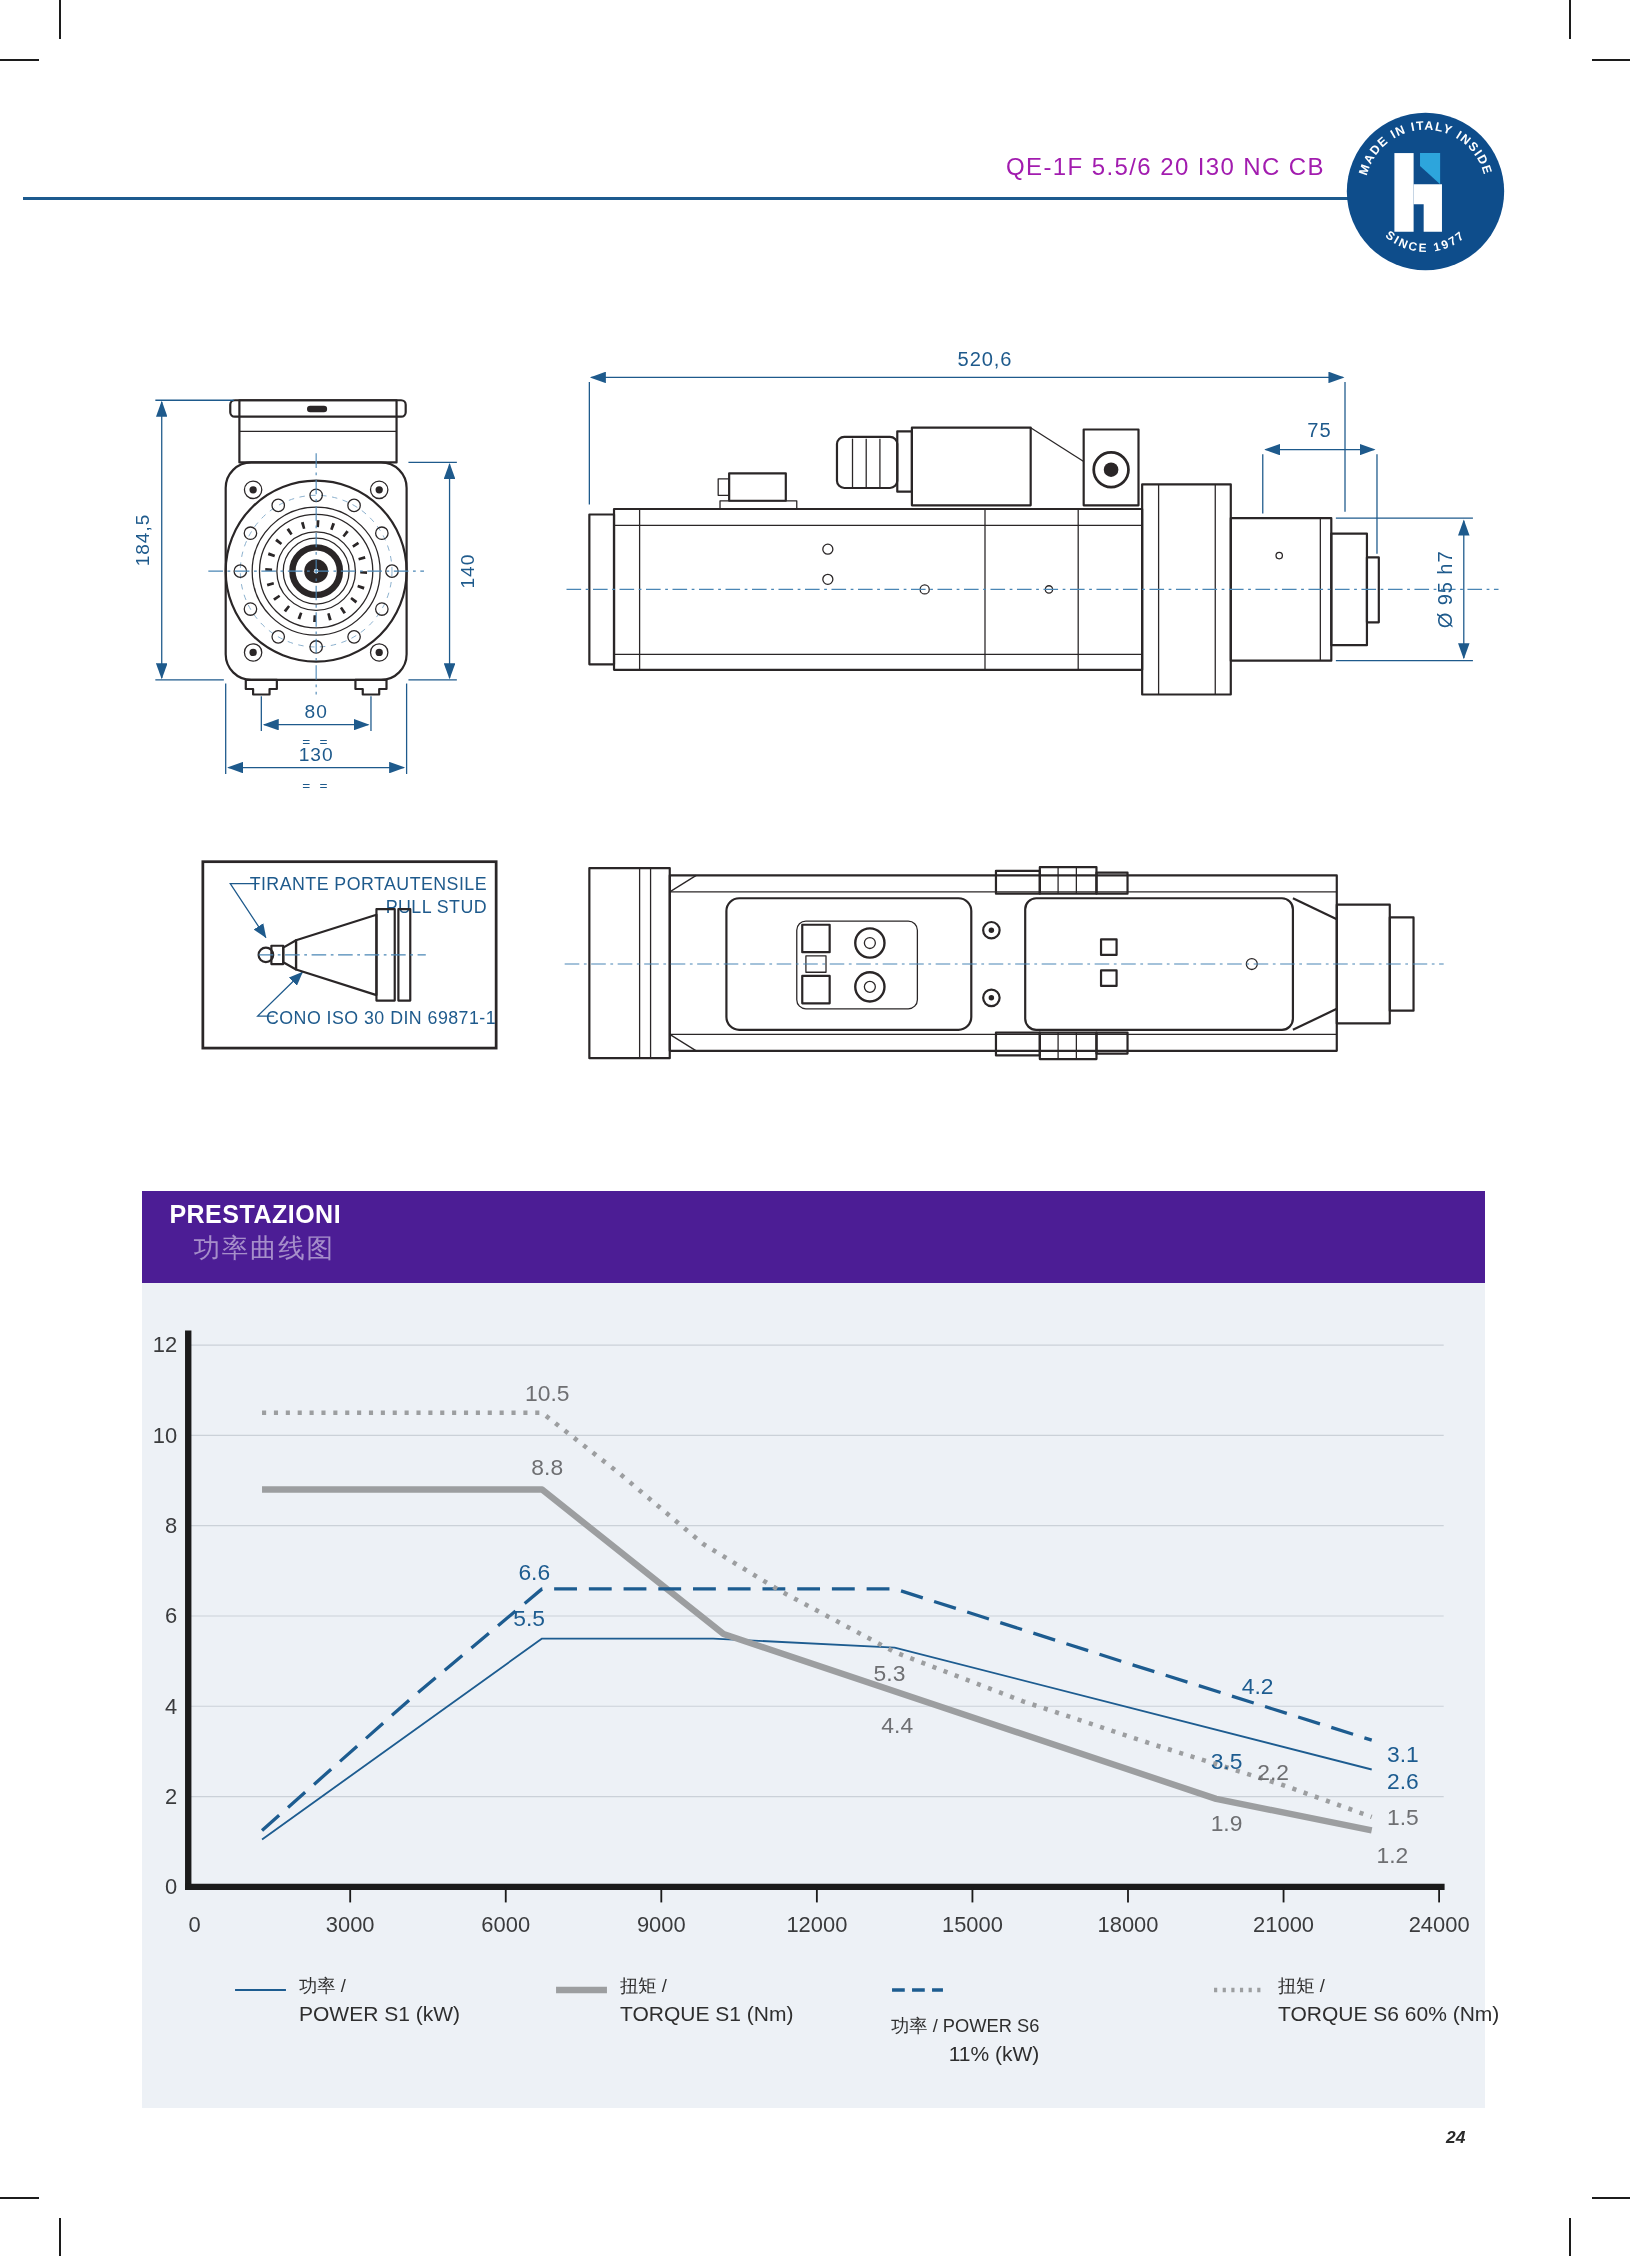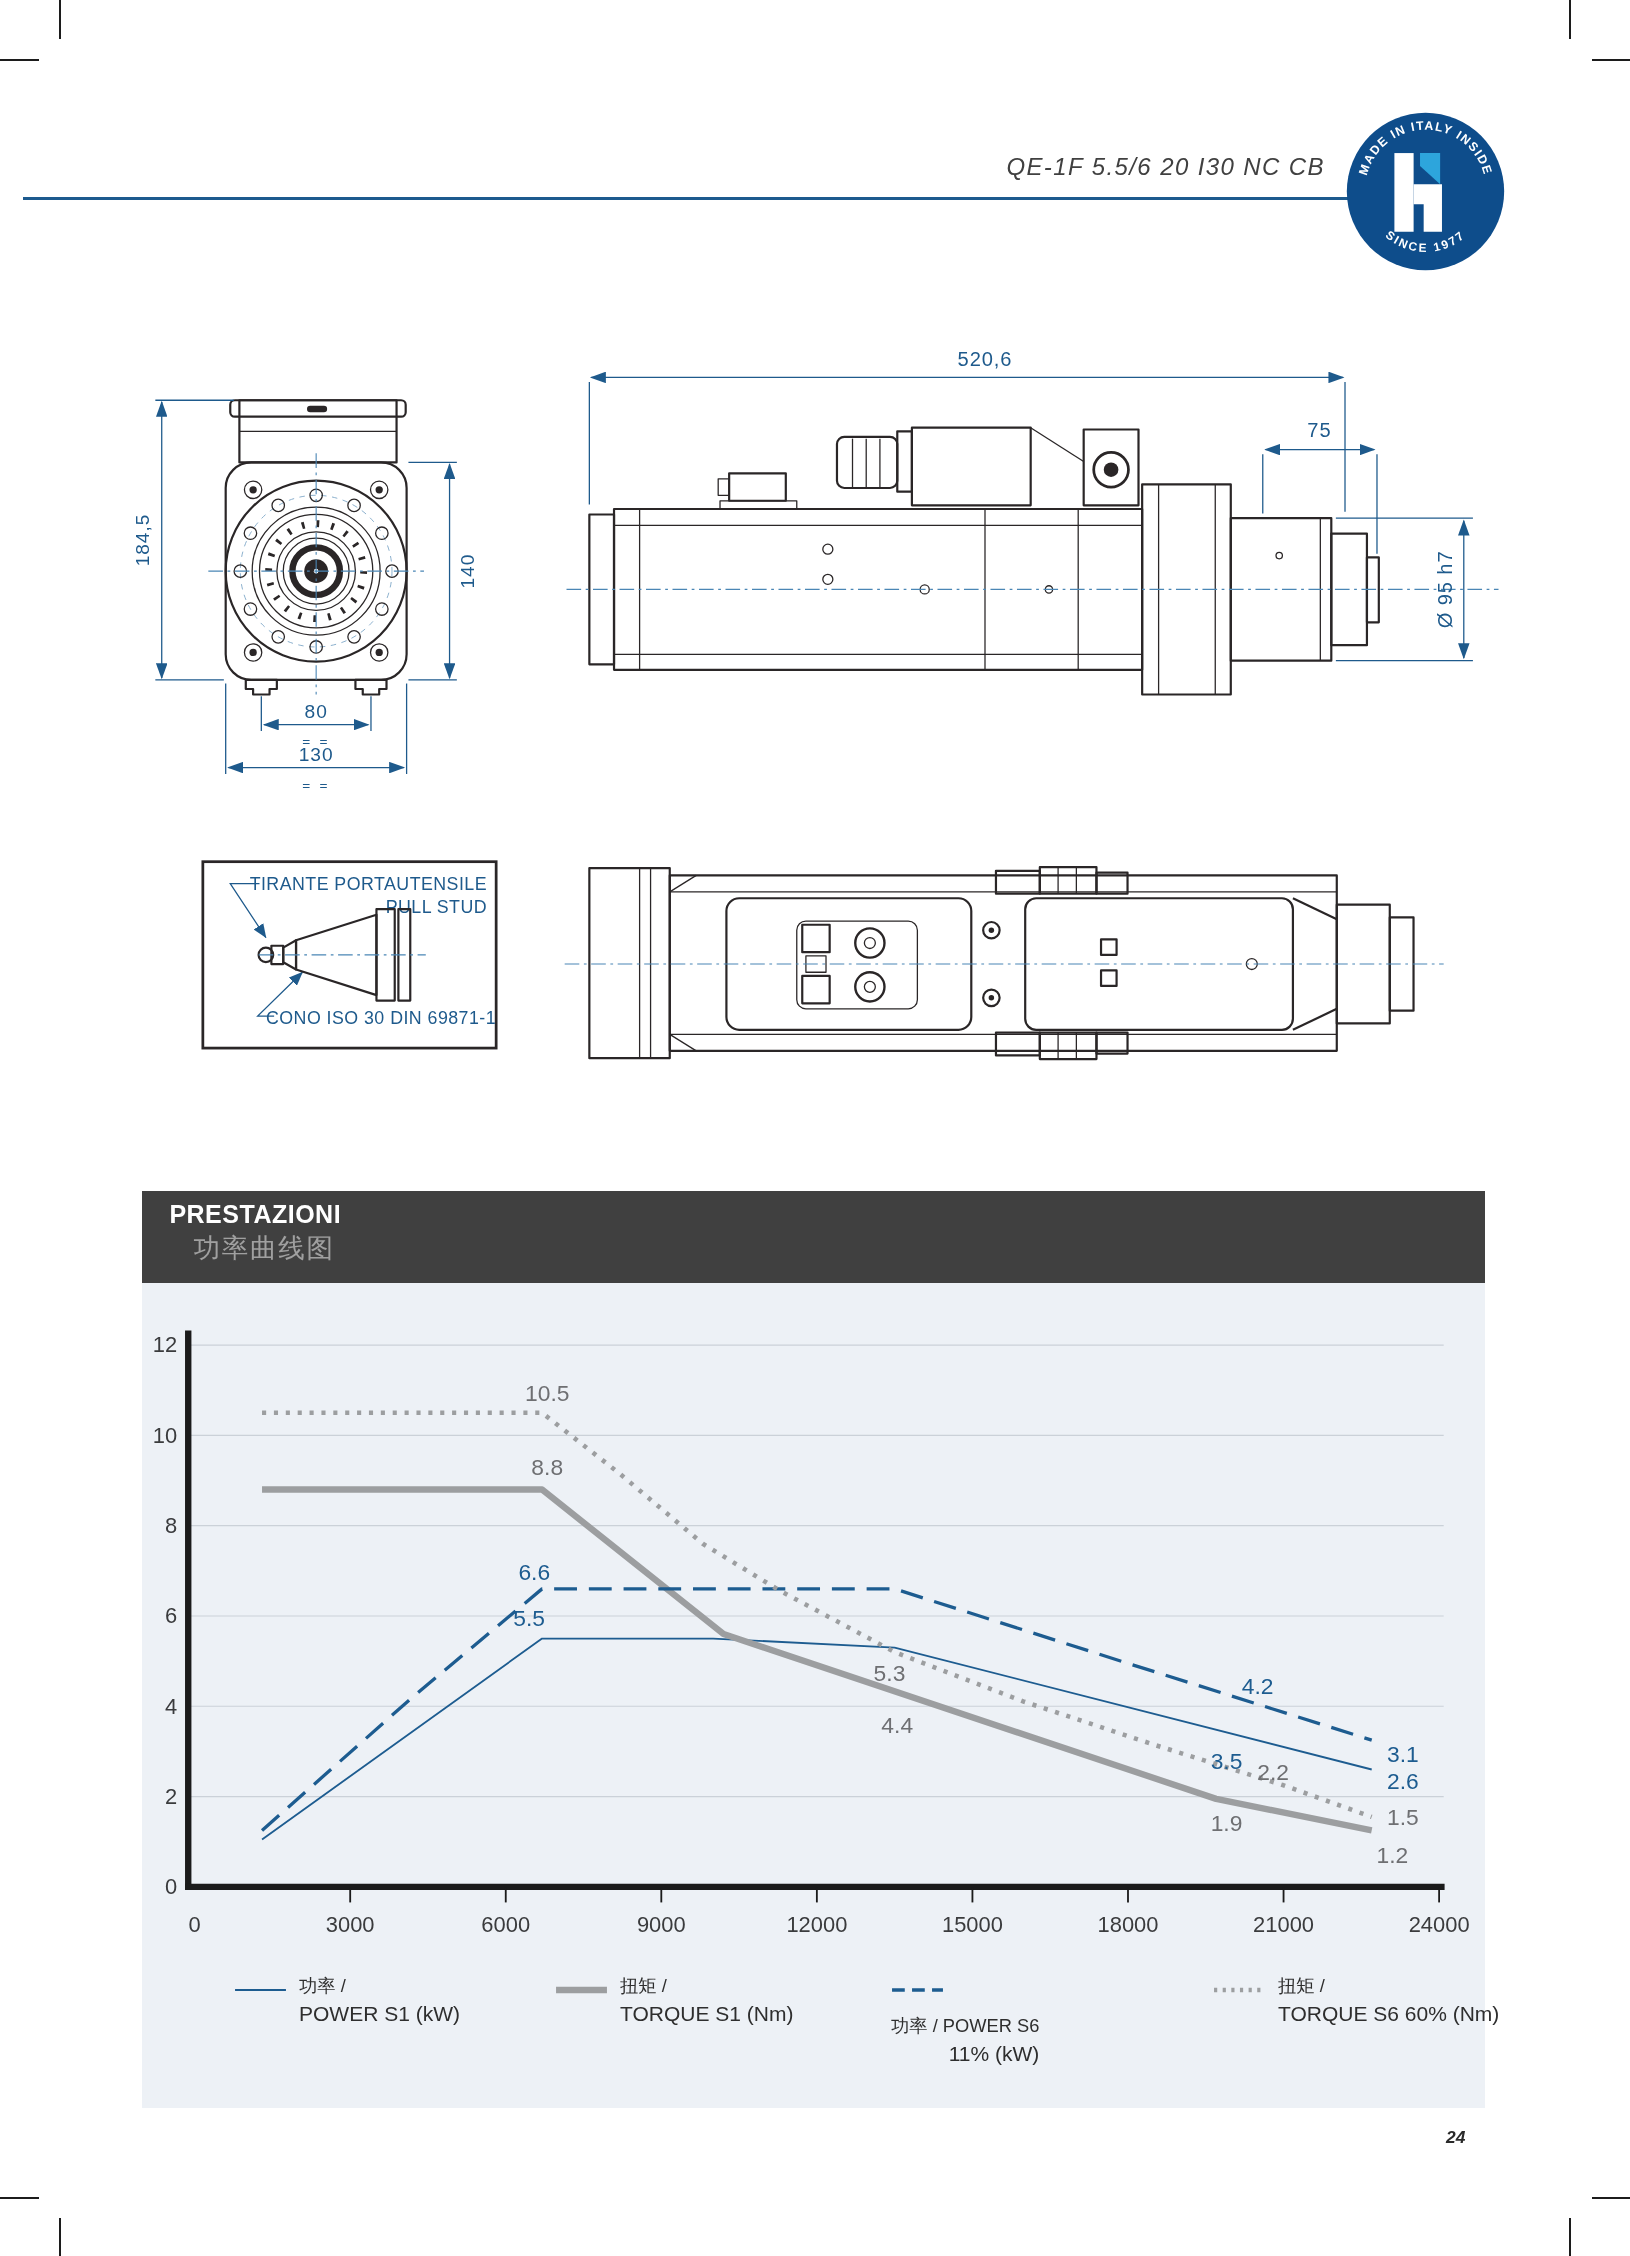--- a/index.html
+++ b/index.html
@@ -1,38 +1,38 @@
 <!DOCTYPE html>
 <html style="font-size:14.6px"><head>
 <meta charset="utf-8">
 <style>
   html,body{margin:0;padding:0;background:#888;}
   .page{position:relative;width:1631px;height:2257px;background:#ffffff;overflow:hidden;
         font-family:"Liberation Sans",sans-serif;}
   .cropmark{position:absolute;background:#1c1c1c;}
   
   .doc-title{position:absolute;left:868px;top:153px;width:457px;text-align:right;
-     font-size:24px;letter-spacing:1.4px;color:#404040;font-style:italic;}
+     font-size:24px;letter-spacing:1.4px;color:#a21caf;}
   .header-rule{position:absolute;left:23px;top:197px;width:1325px;height:2.7px;background:#1d5a8e;}
   .badge{position:absolute;left:1345px;top:111px;}
   .badge-t{font-size:13.5px;font-weight:bold;fill:#ffffff;letter-spacing:1.5px;}
   .badge-t2{font-size:13px;font-weight:bold;fill:#ffffff;letter-spacing:2.5px;}
   
   #drawings{position:absolute;left:0;top:0;width:1631px;height:2257px;}
   #drawings text, #chart text{font-family:"Liberation Sans",sans-serif;}
   .ol{fill:none;stroke:#2a2627;stroke-width:2.4;stroke-linejoin:round;}
   .ol2{fill:none;stroke:#2a2627;stroke-width:1.4;stroke-linejoin:round;}
   .cl{fill:none;stroke:#4a86b5;stroke-width:1.2;stroke-dasharray:16 5 3 5;}
   .dim{fill:none;stroke:#1e5a8c;stroke-width:1.4;}
   .dimt{font-size:21px;fill:#1e5a8c;letter-spacing:1px;}
   .dimt2{font-size:22px;fill:#1e5a8c;letter-spacing:1px;}
   .eqt{font-size:15px;fill:#1e5a8c;letter-spacing:3px;}
   .lbl{font-size:19.5px;fill:#1e5a8c;letter-spacing:.5px;}
   
-  .perf-bar{position:absolute;left:142px;top:1191px;width:1343px;height:92px;background:#404040;}
+  .perf-bar{position:absolute;left:142px;top:1191px;width:1343px;height:92px;background:#4c1d95;}
   .perf-title{position:absolute;left:27.4px;top:9.1px;font-size:25px;font-weight:bold;color:#ffffff;letter-spacing:0.5px;}
   .perf-sub{position:absolute;left:27.4px;top:39px;font-size:26.5px;color:rgba(255,255,255,.5);letter-spacing:1.8px;margin-left:24px;}
   .perf-panel{position:absolute;left:142px;top:1283px;width:1343px;height:825px;background:#edf1f6;}
   #chart{position:absolute;left:0;top:0;width:1631px;height:2257px;}
   
   #legend{position:absolute;left:142px;top:1972px;width:1343px;height:91px;margin-left:36px;}
   .legend-item{position:absolute;display:flex;align-items:flex-start;gap:12px;}
   .legend-item .sw{margin-top:8.2px;flex:none;}
   .lg-l1{font-size:18.3px;color:#2e2e2e;line-height:28px;}
   .lg-l2{font-size:21px;color:#2e2e2e;line-height:28px;text-align:right;}

